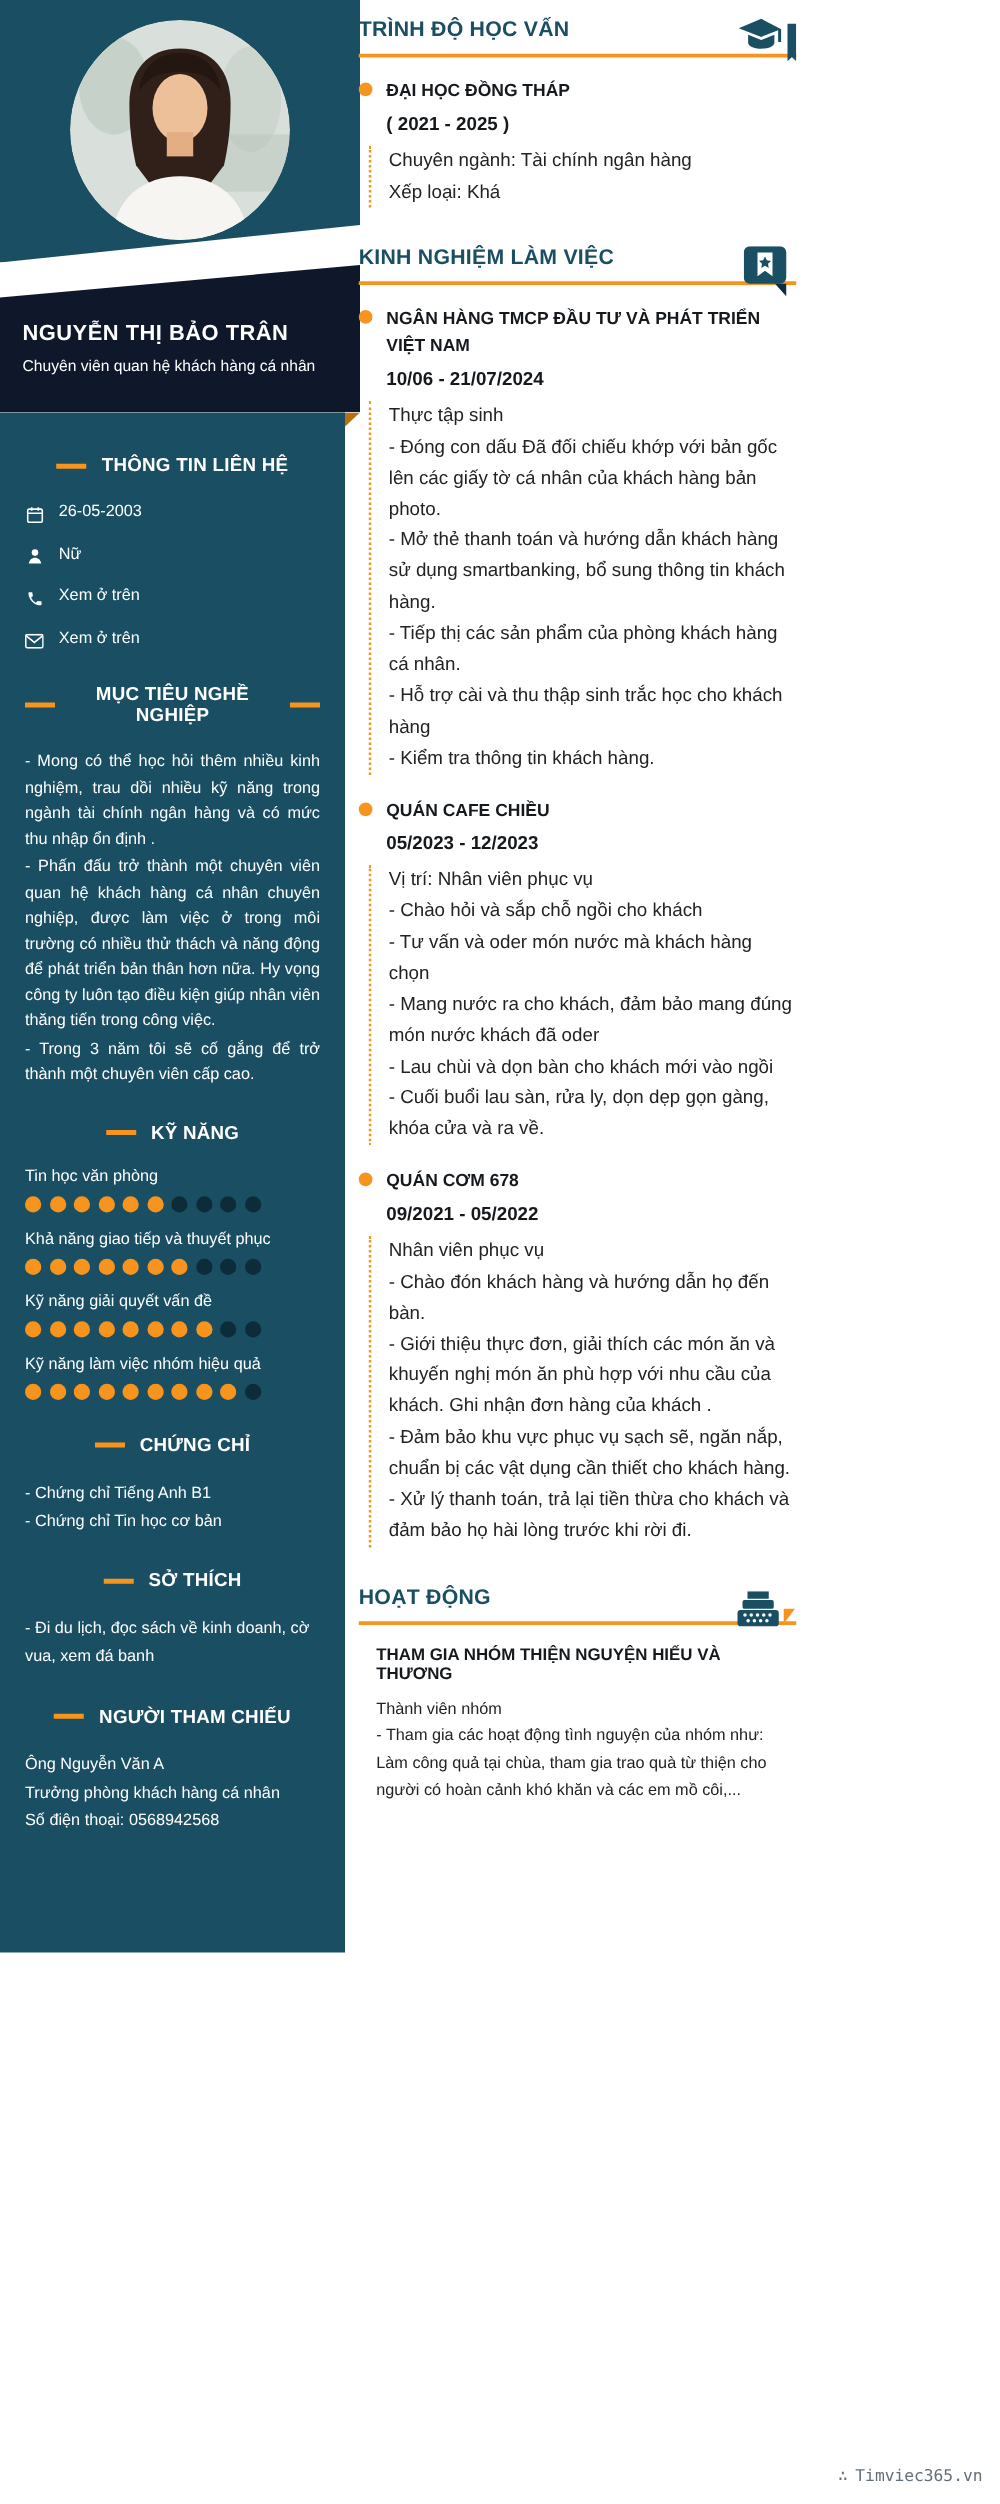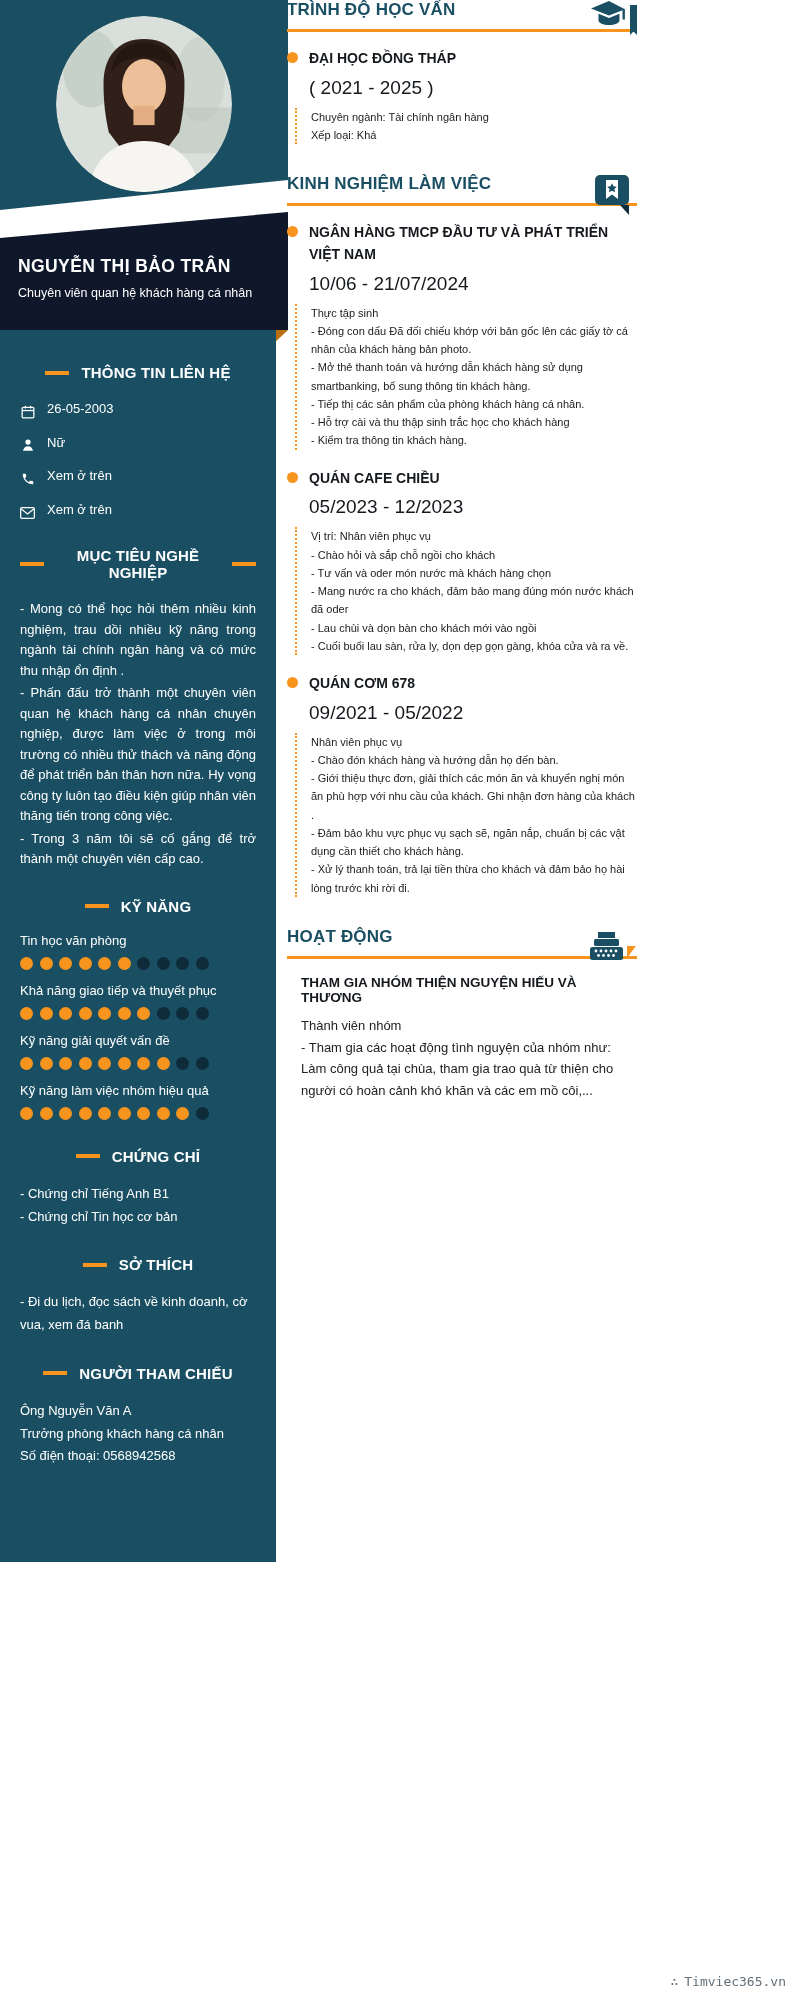--- a/index.html
+++ b/index.html
@@ -28,33 +28,33 @@
   .para-list div{font-size:13px;line-height:1.58;text-align:justify;margin-bottom:2px;}
   .skill{margin-bottom:13px;}
   .skill-label{font-size:13px;}
   .dots{display:flex;gap:6.5px;margin-top:9px;}
   .dot{width:13px;height:13px;border-radius:50%;}
   .dot.on{background:#f7941e;}
   .dot.off{background:#0e2b3a;}
   .sb-lines div{font-size:13px;line-height:1.75;}
 
   
-  .main{position:absolute;left:287px;top:0;width:350px;}
+  .main{position:absolute;left:287px;top:14px;width:350px;}
   .sec-head{position:relative;border-bottom:3px solid #f7941e;padding-bottom:9px;margin-bottom:16px;}
   .sec-head h2{color:#1a4f63;font-size:17px;margin:0;letter-spacing:.2px;}
   .sec-icon{position:absolute;right:0;display:inline-flex;}
   .sec-icon.edu{bottom:-6px;}
   .sec-icon.xp{bottom:-14px;}
   .sec-icon.act{bottom:-12px;}
   .entry{position:relative;padding-left:22px;margin-bottom:18px;}
   .bullet{position:absolute;left:0;top:4px;width:11px;height:11px;border-radius:50%;background:#f7941e;}
   .entry-title{font-weight:bold;font-size:14px;color:#15191d;line-height:1.55;}
-  .entry-period{font-weight:normal;font-size:19px;color:#15191d;margin-top:7px;}
+  .entry-period{font-weight:bold;font-size:15px;color:#15191d;margin-top:7px;}
   .desc{border-left:2px dotted #f7941e;margin:9px 0 0 -14px;padding-left:14px;}
-  .desc div{font-size:11px;line-height:1.66;color:#222222;}
+  .desc div{font-size:15px;line-height:1.66;color:#222222;}
   .sec-gap{margin-top:30px;}
   .act-body{padding-left:14px;}
   .act-title{font-weight:bold;font-size:13.5px;color:#15191d;margin-bottom:10px;}
   .act-line{font-size:13px;line-height:1.66;color:#222222;}
 
   .footer{position:absolute;right:14px;bottom:14px;color:#63707a;font-family:"DejaVu Sans Mono",monospace;
     font-size:13px;display:flex;align-items:center;gap:6px;}
 </style>
 </head>
 <body>

